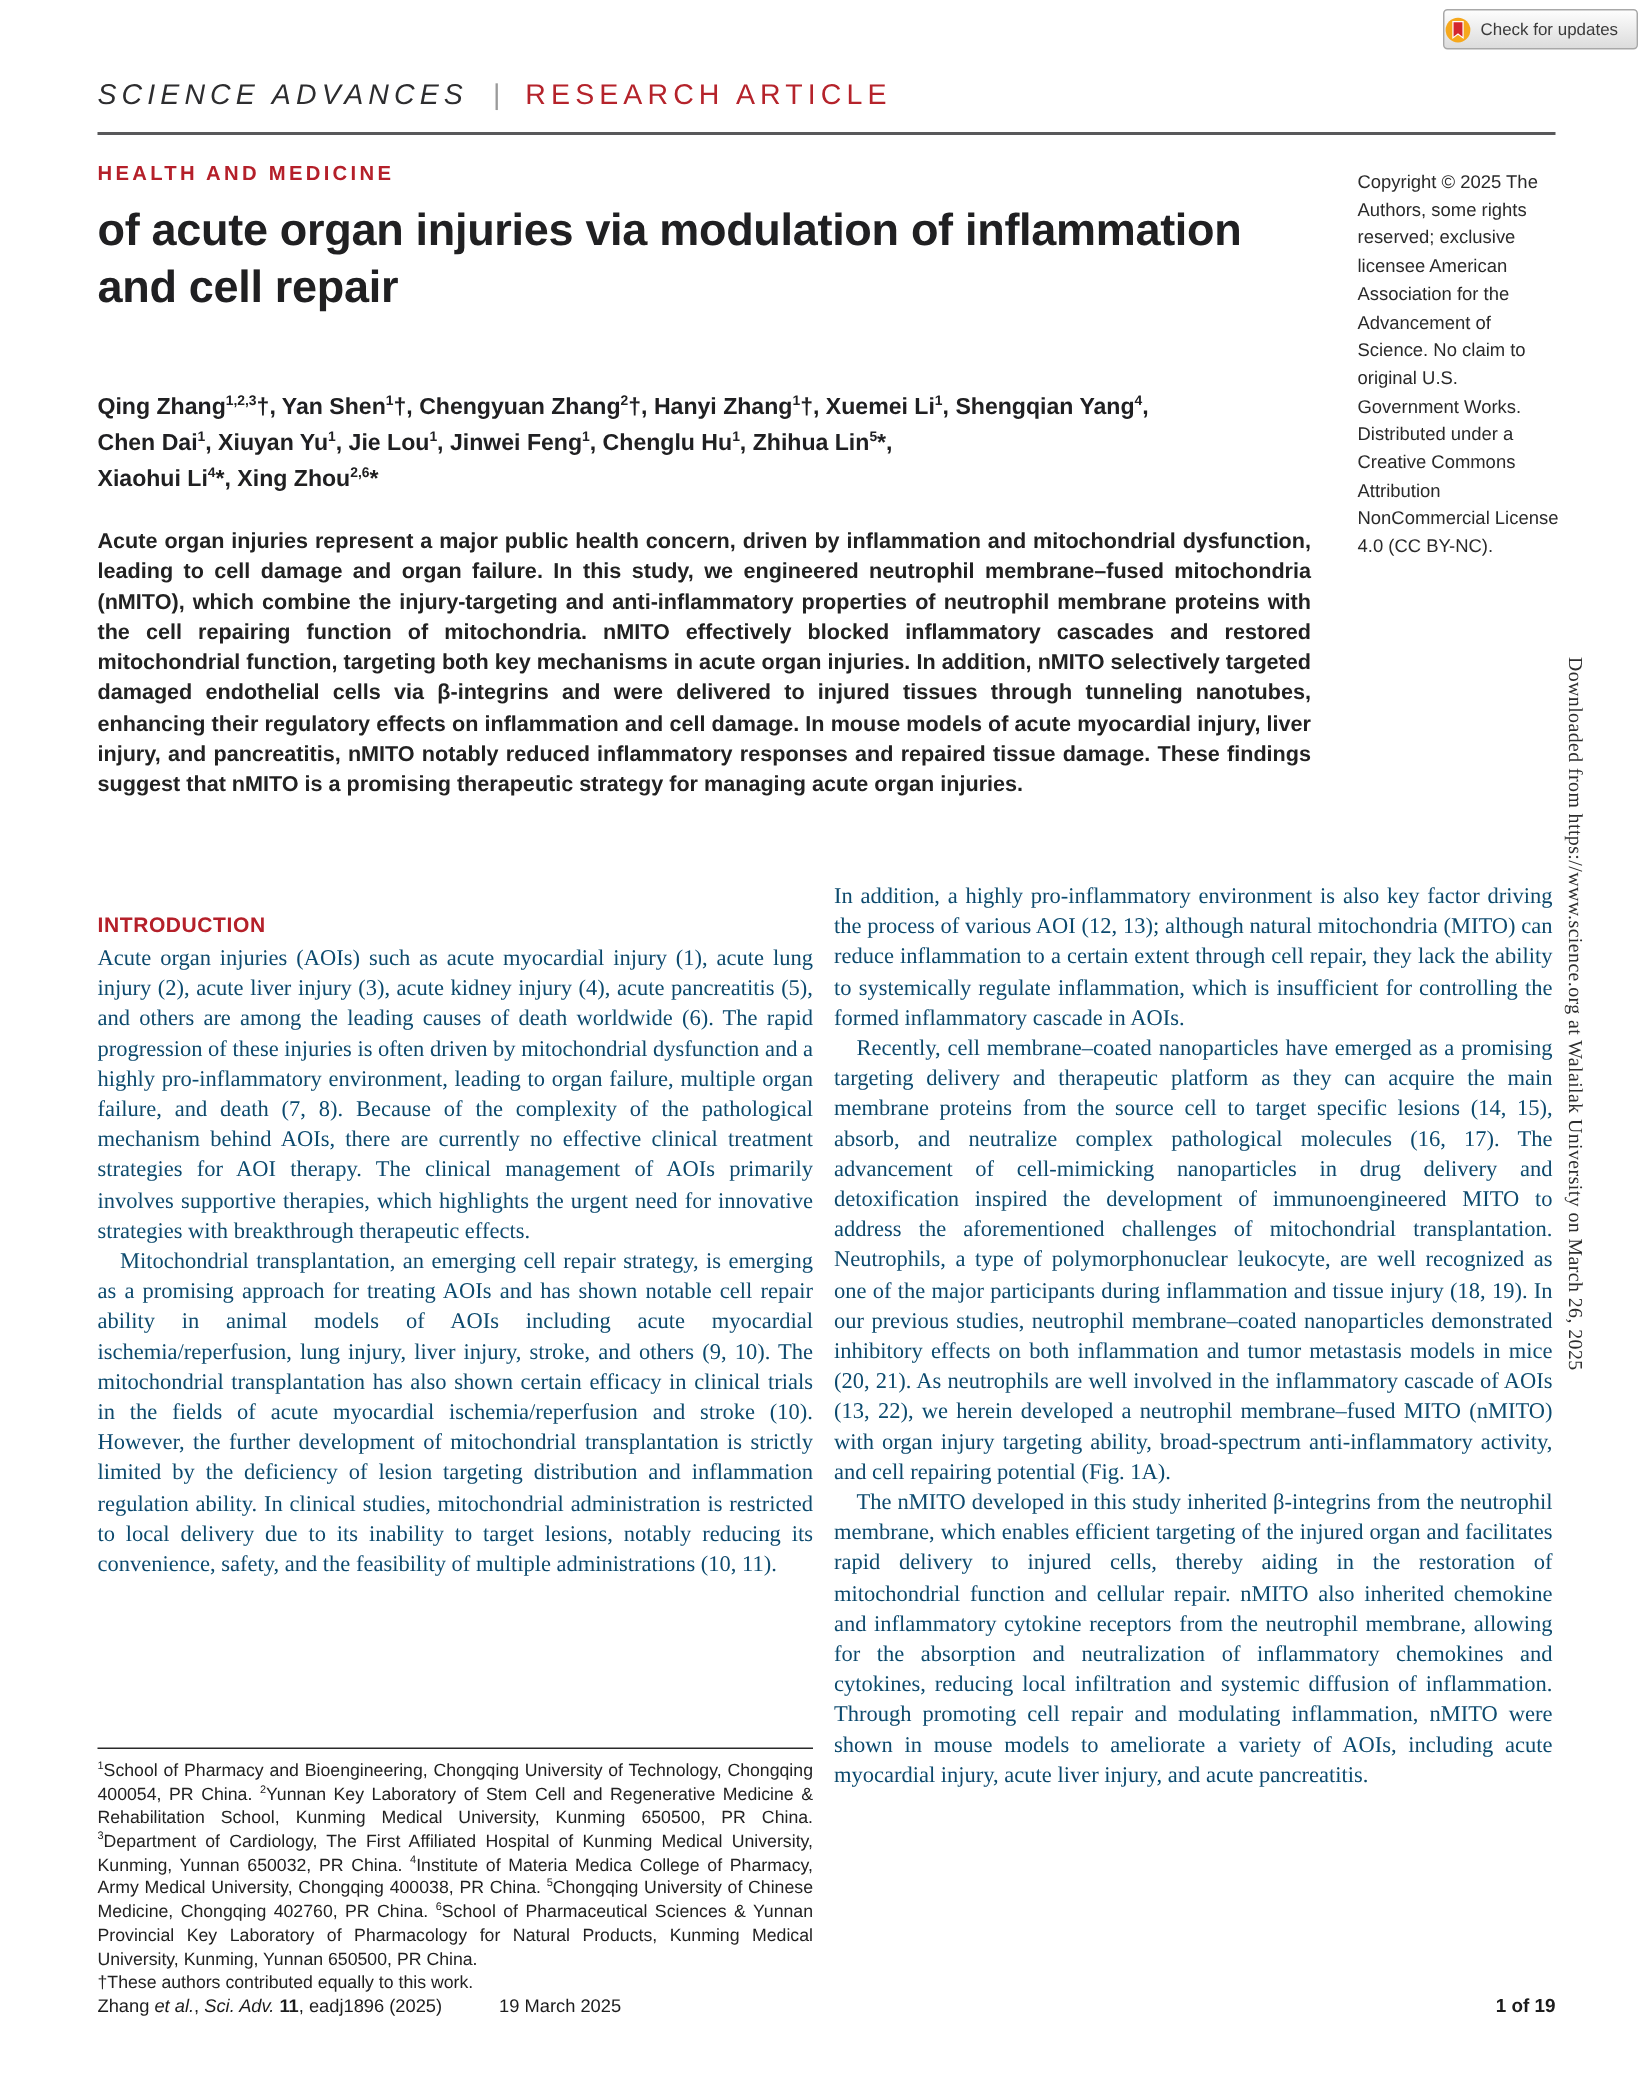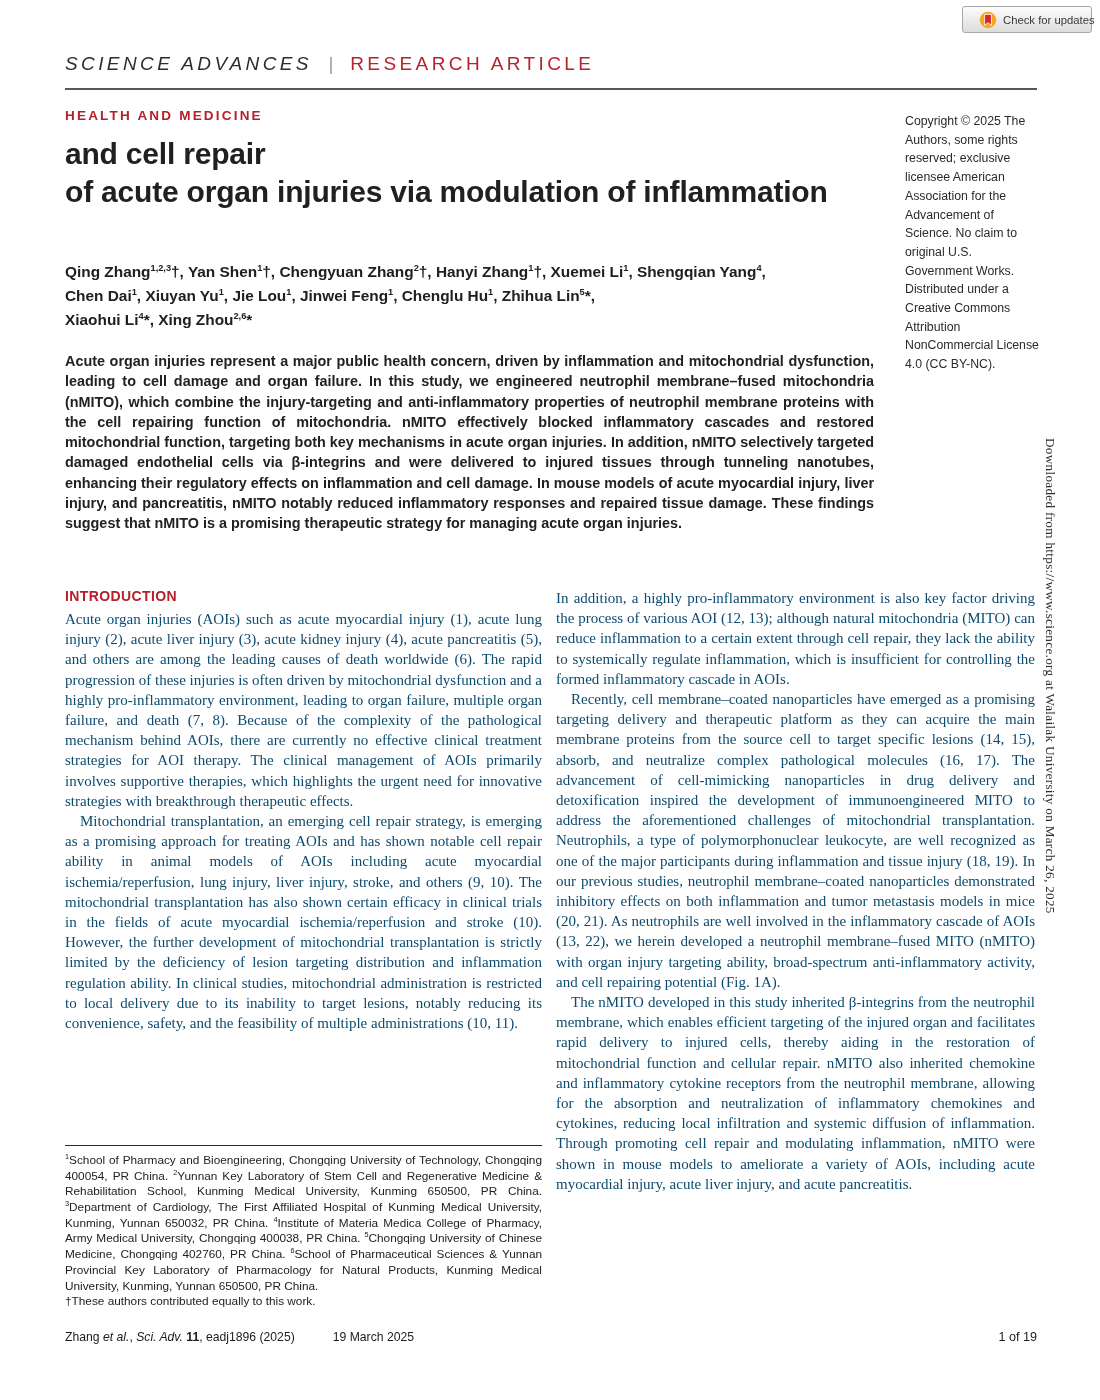--- a/index.html
+++ b/index.html
@@ -4,21 +4,21 @@
 <style>
   * { margin:0; padding:0; box-sizing:border-box; }
   body { background:#888; font-family:"Liberation Sans", sans-serif; }
   .page {
     position:relative; width:1100px; height:1400px; background:#ffffff;
     margin:0 auto; overflow:hidden; color:#1e1e1e;
   }
   
   .badge {
     position:absolute; top:6px; left:962px; height:27px; width:130px;
-    display:flex; align-items:center; gap:6px; padding:0 8px 0 16px;
+    display:flex; align-items:center; gap:6px; padding:0 8px 0 0;
     background:linear-gradient(#fdfdfd,#dcdcdc); border:1px solid #a8a8a8;
     border-radius:3px; cursor:pointer;
   }
   .badge svg { width:18px; height:18px; flex:0 0 auto; }
   .badge-label { font-size:11.3px; color:#3a3a3a; white-space:nowrap; }
   
   .masthead {
     position:absolute; top:53px; left:65px; width:972px;
     font-size:19px; letter-spacing:3.4px; font-weight:400; color:#2d2d2f;
     white-space:nowrap;
@@ -44,21 +44,21 @@
     font-size:14.4px; line-height:20.3px; font-weight:700; color:#222;
     text-align:justify;
   }
   .copyright {
     position:absolute; top:112px; left:905px; width:136px;
     font-size:12.3px; line-height:18.7px; color:#2a2a2a;
   }
   
   .col { position:absolute; text-align:justify; }
   .col-left {
-    top:588px; left:65px; width:477px; height:722px;
+    top:608px; left:65px; width:477px; height:722px;
     display:flex; flex-direction:column; justify-content:space-between;
   }
   .col-right { top:588px; left:556px; width:479px; }
   .intro-heading { font-family:"Liberation Sans", sans-serif; font-size:14px; font-weight:700;
     color:#b5202a; letter-spacing:0.4px; margin-bottom:5px; text-align:left; }
   .bp {
     font-family:"Liberation Serif", serif; font-size:15px; line-height:20.2px;
     color:#0c4a6e; text-align:justify; hyphens:auto; -webkit-hyphens:auto;
   }
   .bp.ind { text-indent:15px; }
@@ -69,21 +69,21 @@
     hyphens:auto; -webkit-hyphens:auto;
   }
   .footnotes sup { font-size:62%; line-height:0; }
   .fn-note { text-align:left; }
   
   .footer {
     position:absolute; top:1330px; left:65px; width:972px;
     display:flex; align-items:center; font-size:12.2px; color:#1c1c1c;
   }
   .footer .date { margin-left:38px; }
-  .footer .pageno { margin-left:auto; font-weight:400; font-size:12.6px; }
+  .footer .pageno { margin-left:auto; font-weight:700; font-size:12.6px; }
   
   .vnote {
     position:absolute; top:438px; left:1042px; height:560px;
     writing-mode:vertical-rl; font-family:"Liberation Serif", serif;
     font-size:13.2px; letter-spacing:0.3px; color:#2e2e2e; white-space:nowrap;
   }
 </style>
 </head>
 <body>
 
@@ -100,22 +100,22 @@
   <div class="masthead">
     <span class="journal">SCIENCE ADVANCES</span>
     <span class="divider">|</span>
     <span class="article-type">RESEARCH ARTICLE</span>
   </div>
   <div class="head-rule"></div>
 
   <div class="section-label">HEALTH AND MEDICINE</div>
 
   <h1 class="title">
+      <div>of acute organ injuries via modulation of inflammation</div>
       <div>and cell repair</div>
-      <div>of acute organ injuries via modulation of inflammation</div>
     </h1>
 
   <div class="authors">
       <div>Qing Zhang<sup>1,2,3</sup>†, Yan Shen<sup>1</sup>†, Chengyuan Zhang<sup>2</sup>†, Hanyi Zhang<sup>1</sup>†, Xuemei Li<sup>1</sup>, Shengqian Yang<sup>4</sup>,</div>
       <div>Chen Dai<sup>1</sup>, Xiuyan Yu<sup>1</sup>, Jie Lou<sup>1</sup>, Jinwei Feng<sup>1</sup>, Chenglu Hu<sup>1</sup>, Zhihua Lin<sup>5</sup>*,</div>
       <div>Xiaohui Li<sup>4</sup>*, Xing Zhou<sup>2,6</sup>*</div>
     </div>
 
   <div class="abstract">Acute organ injuries represent a major public health concern, driven by inflammation and mitochondrial dysfunction, leading to cell damage and organ failure. In this study, we engineered neutrophil membrane–fused mitochondria (nMITO), which combine the injury-targeting and anti-inflammatory properties of neutrophil membrane proteins with the cell repairing function of mitochondria. nMITO effectively blocked inflammatory cascades and restored mitochondrial function, targeting both key mechanisms in acute organ injuries. In addition, nMITO selectively targeted damaged endothelial cells via β-integrins and were delivered to injured tissues through tunneling nanotubes, enhancing their regulatory effects on inflammation and cell damage. In mouse models of acute myocardial injury, liver injury, and pancreatitis, nMITO notably reduced inflammatory responses and repaired tissue damage. These findings suggest that nMITO is a promising therapeutic strategy for managing acute organ injuries.</div>
 

